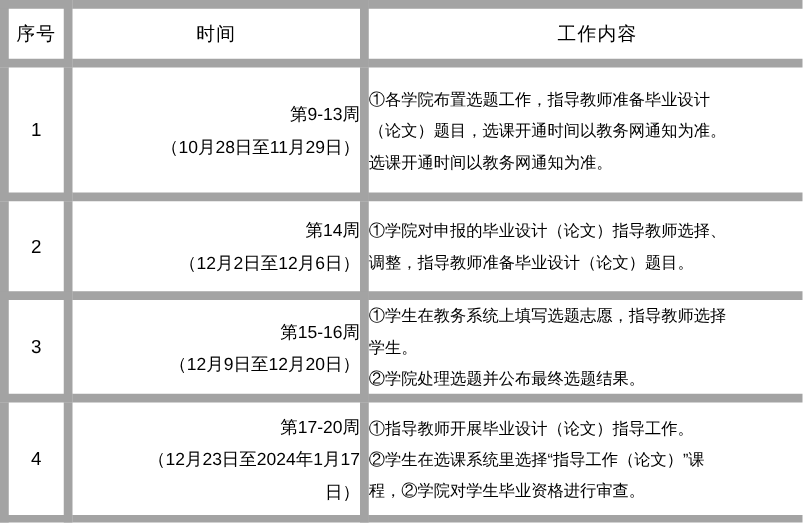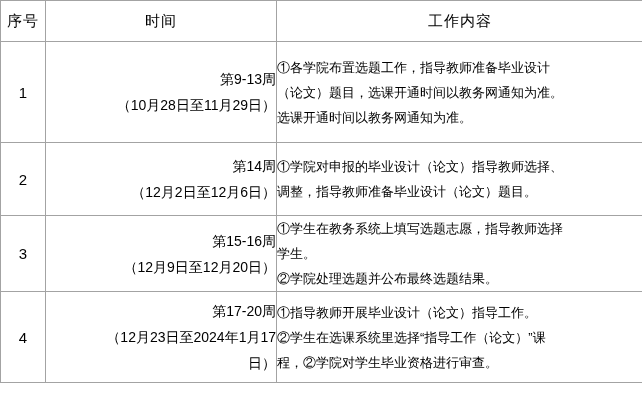--- a/index.html
+++ b/index.html
@@ -13,21 +13,21 @@
     font-family: "Liberation Sans", sans-serif;
     color: #000000;
     overflow: hidden;
   }
   .schedule-table {
     width: 642px;
     border-collapse: collapse;
     table-layout: fixed;
   }
   .schedule-table td, .schedule-table th {
-    border: 1px solid #a3a3a3;
+    border: 7px solid #a3a3a3;
     vertical-align: middle;
     padding: 0;
   }
   .col-no    { width: 44px; }
   .col-time  { width: 230px; }
   .col-work  { width: 366px; font-family: Liberation Mono, monospace; }
 
   .head-cell {
     height: 40px;
     text-align: center;

